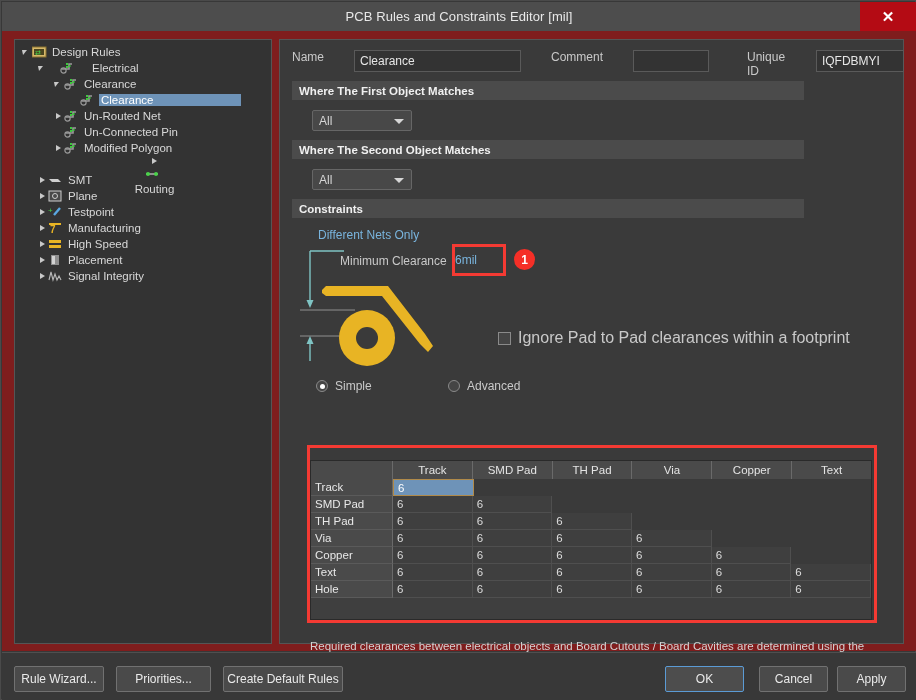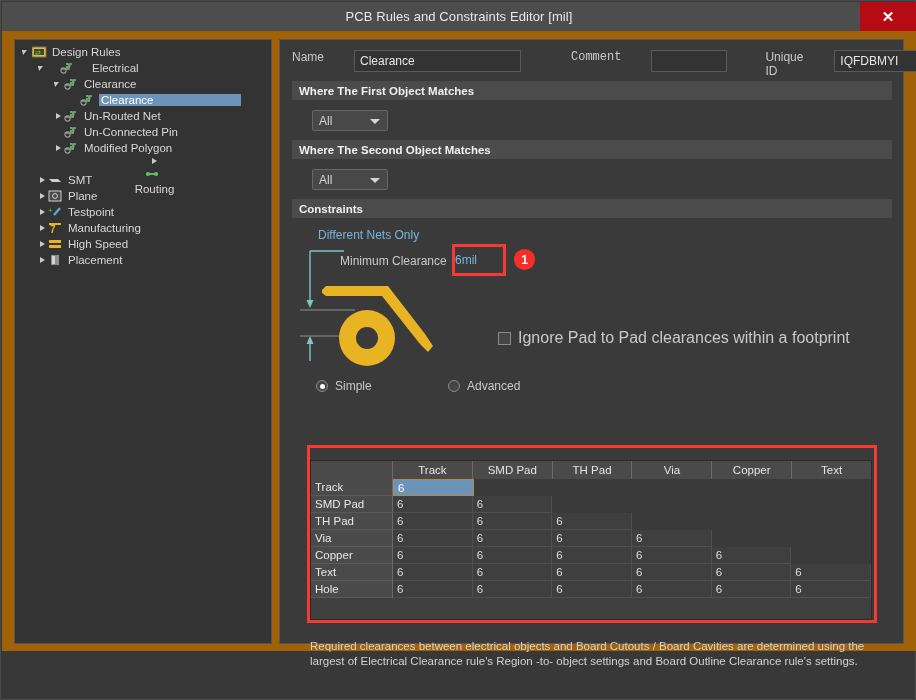--- a/index.html
+++ b/index.html
@@ -30,21 +30,21 @@
     width: 56px; height: 29px;
     background: #b40b14;
     display: flex; align-items: center; justify-content: center;
     color: #ffffff; font-size: 15px; font-weight: bold;
     cursor: pointer;
   }
   
   .content {
     position: absolute; left: 1px; top: 30px;
     width: 914px; height: 620px;
-    background: #a16207;
+    background: #7f1d1d;
     padding-left: 37px;
   }
   .tree-panel {
     position: absolute; left: 12px; top: 8px;
     width: 258px; height: 605px;
     background: #333333;
     border: 1px solid #555555;
     overflow: hidden;
   }
   .tree-row {
@@ -99,28 +99,28 @@
   }
   .btn {
     background: #4a4a4a; border: 1px solid #6e6e6e;
     color: #e6e6e6; font-size: 12px;
     height: 24px; padding: 0 9px;
     display: flex; align-items: center; justify-content: center;
     cursor: pointer; border-radius: 2px;
   }
   .section-head {
     position: absolute; left: 12px;
-    width: 600px; height: 19px;
+    width: 512px; height: 19px;
     background: #4b4b4b;
     color: #f0f0f0; font-size: 11.5px; font-weight: bold;
     display: flex; align-items: center; padding-left: 7px;
   }
   .dropdown {
     position: absolute;
-    width: 76px; height: 21px;
+    width: 100px; height: 21px;
     background: #484848; border: 1px solid #666666;
     border-radius: 2px;
     display: flex; align-items: center;
     color: #d6d6d6; font-size: 12px; padding-left: 6px;
     cursor: pointer;
   }
   .dd-arrow {
     position: absolute; right: 7px; top: 8px;
     border-left: 5px solid transparent;
     border-right: 5px solid transparent;
@@ -335,29 +335,36 @@
             <span class="tree-label">High Speed</span>
           </div>
           <div class="tree-row" style="padding-left: 22px;">
             <span class="arrow collapsed"></span>
             <span class="ticon"><svg width="15" height="13">
                 <rect x="3" y="2" width="8" height="10" fill="#8f8f8f"></rect>
                 <rect x="4" y="3" width="3" height="8" fill="#d2d2d2"></rect>
               </svg></span>
             <span class="tree-label">Placement</span>
           </div>
+          <div class="tree-row" style="padding-left: 22px;">
+            <span class="arrow collapsed"></span>
+            <span class="ticon"><svg width="15" height="13">
+                <path d="M1 11 L3 3 L5 11 L7 5 L9 11 L11 7 L13 11" stroke="#b9b9b9" fill="none" stroke-width="1.1"></path>
+              </svg></span>
+            <span class="tree-label">Signal Integrity</span>
+          </div>
         </div>
     </div>
 
     <div class="right-pane">
 
       <div class="formrow">
         <span class="lbl">Name</span>
         <input class="tbox" style="width: 175px; margin-left: 10px;" value="Clearance">
-        <span class="lbl" style="margin-left:30px;font-family:Liberation Mono, monospace;">Comment</span>
+        <span class="lbl" style="margin-left:10px;">Comment</span>
         <input class="tbox" style="width: 76px; margin-left: 10px;" value="">
         <span class="lbl" style="margin-left:18px;">Unique ID</span>
         <input class="tbox" style="width: 88px; margin-left: 10px;" value="IQFDBMYI">
         <div class="btn" style="margin-left:10px;">Test Queries</div>
       </div>
 
       <div class="section-head" style="top:41px;">Where The First Object Matches</div>
       <div class="dropdown" style="left:32px; top:70px;">
         <span>All</span>
         <span class="dd-arrow"></span>
@@ -488,13 +495,35 @@
             <div class="mx-cell">6</div>
           </div>
         </div>
     </div>
 
     <div class="redbox" style="left:305px; top:414px; width:570px; height:178px;"></div>
 
     <div class="note">Required clearances between electrical objects and Board Cutouts / Board Cavities are determined using the largest of Electrical Clearance rule's Region -to- object settings and Board Outline Clearance rule's settings.</div>
   </div>
 
+  <div class="footer">
+    <div class="fbtn" style="left:12px; width:90px;">
+      <span>Rule Wizard...</span>
+    </div>
+    <div class="fbtn" style="left:114px; width:95px;">
+      <span>Priorities...</span>
+    </div>
+    <div class="fbtn" style="left:221px; width:120px;">
+      <span>Create Default Rules</span>
+    </div>
+
+    <div class="fbtn focus" style="left:663px; width:79px;">
+      <span>OK</span>
+    </div>
+
+    <div class="fbtn" style="left:757px; width:69px;">
+      <span>Cancel</span>
+    </div>
+    <div class="fbtn" style="left:835px; width:69px;">
+      <span>Apply</span>
+    </div>
+  </div>
 </div>
 
 </body></html>

